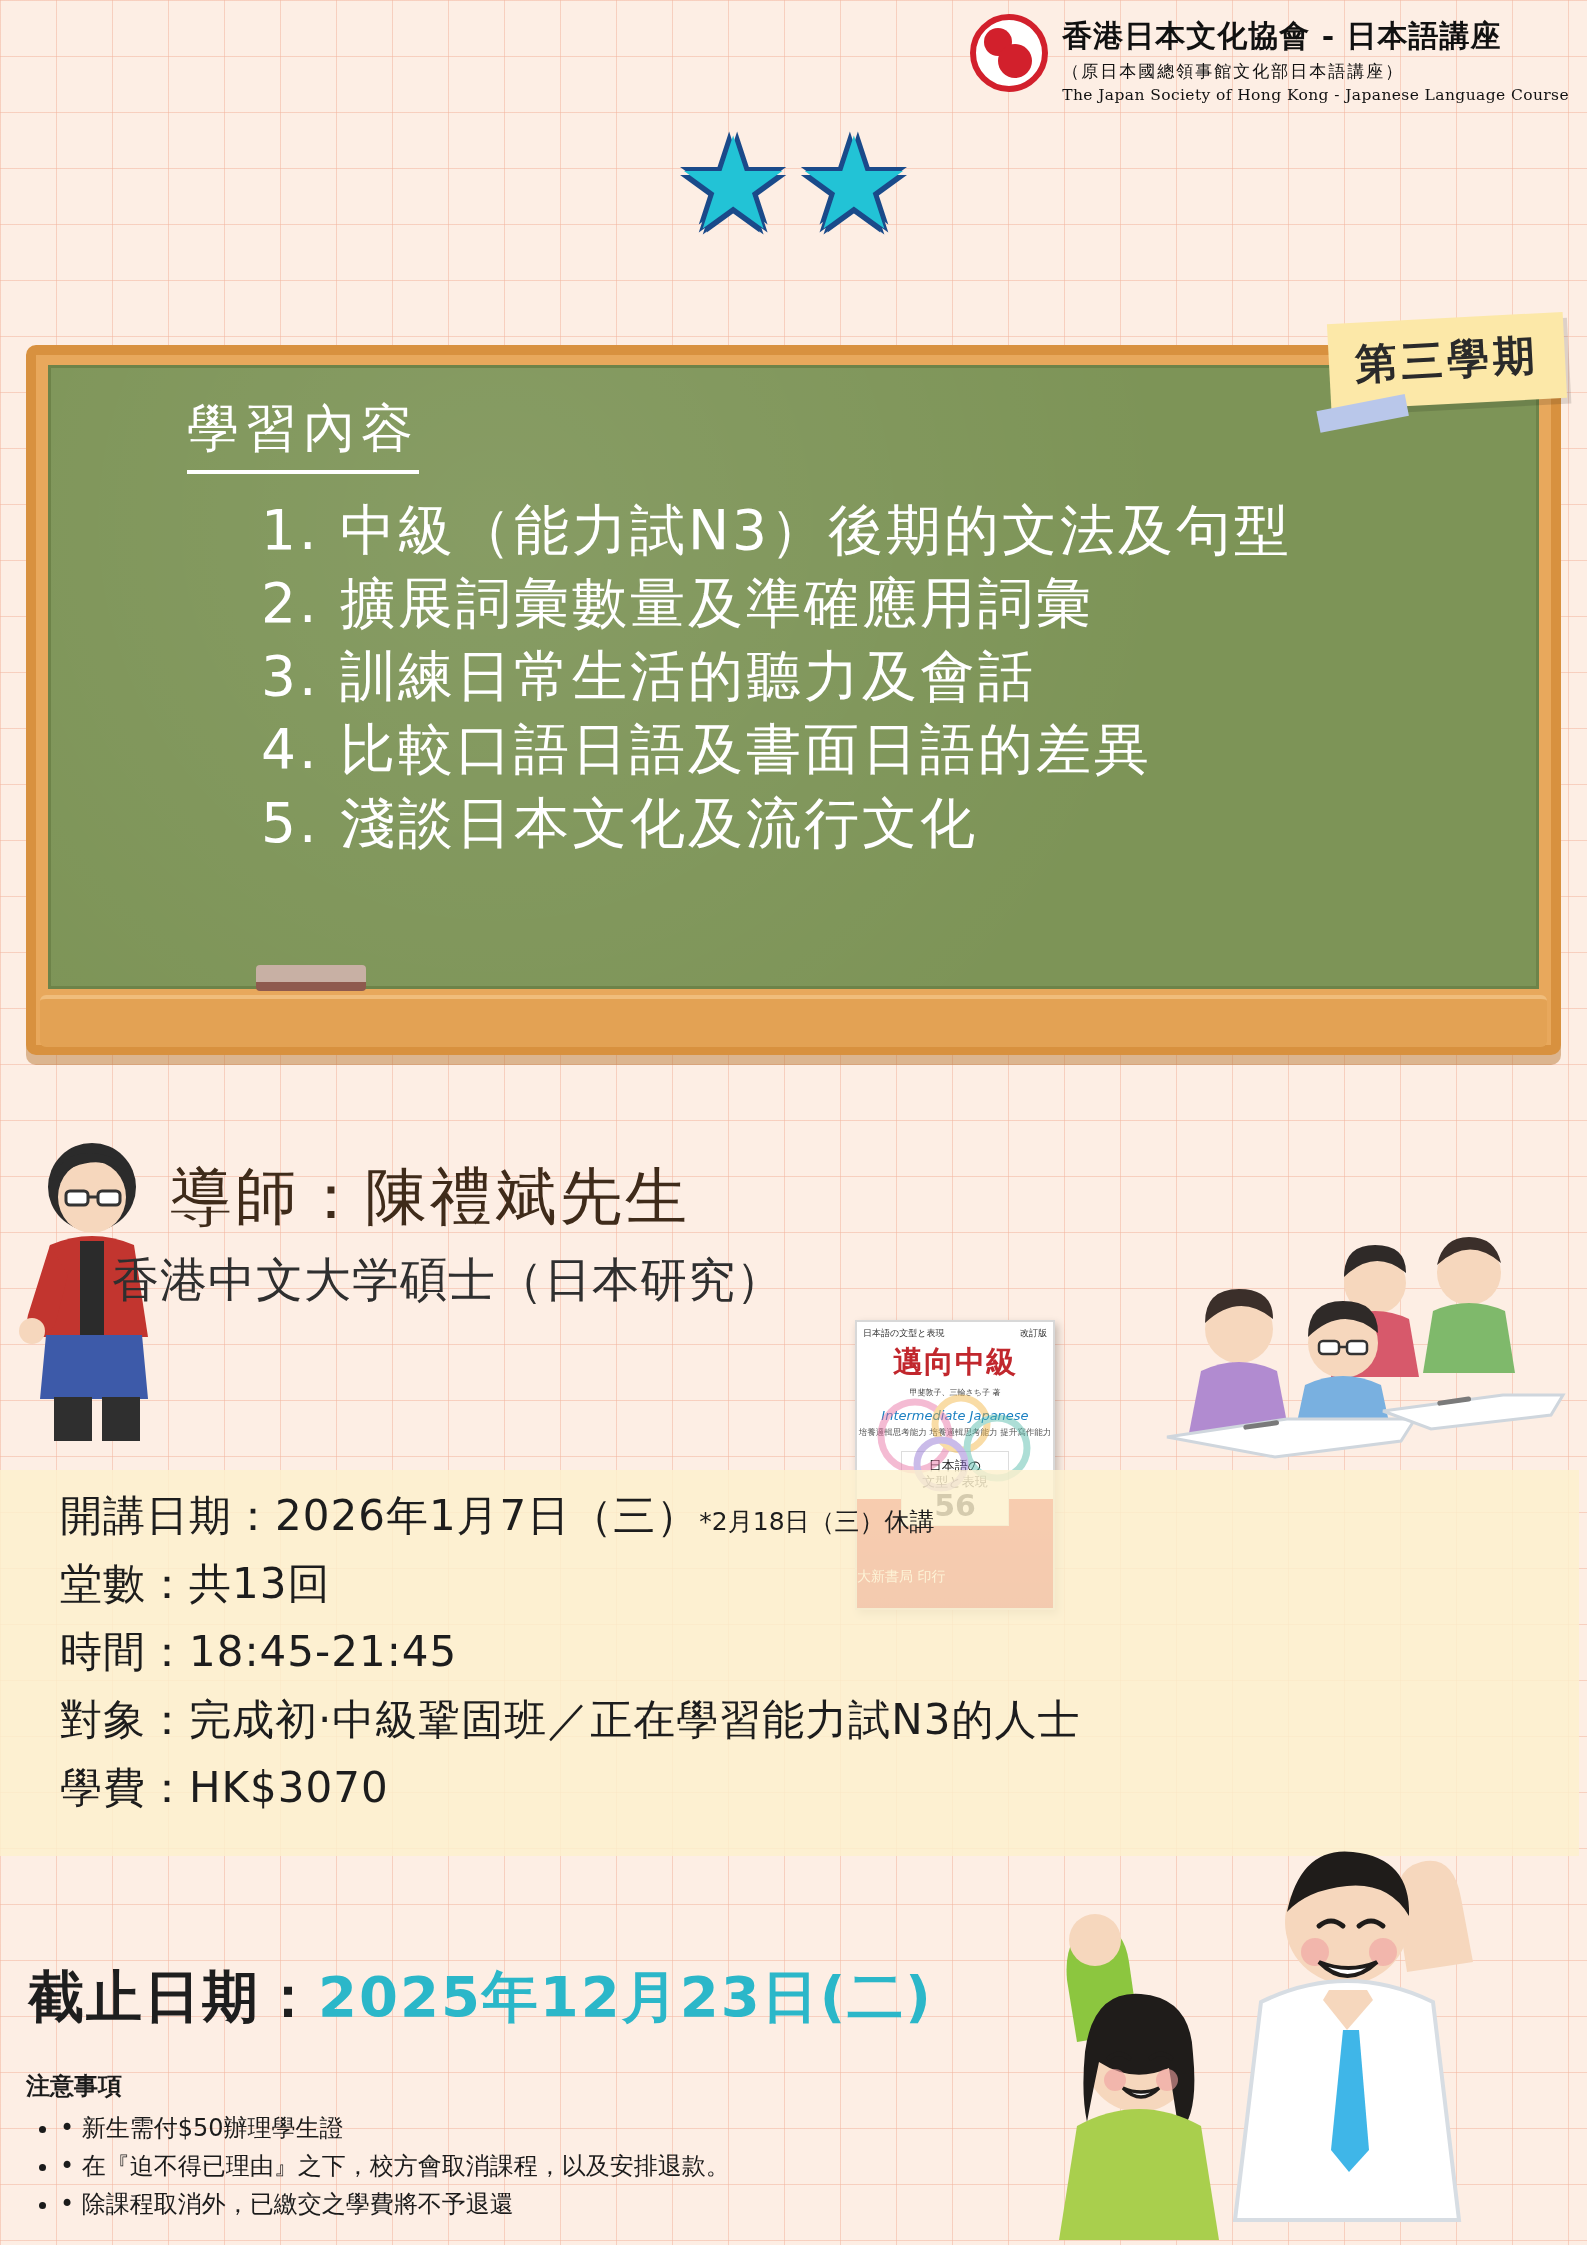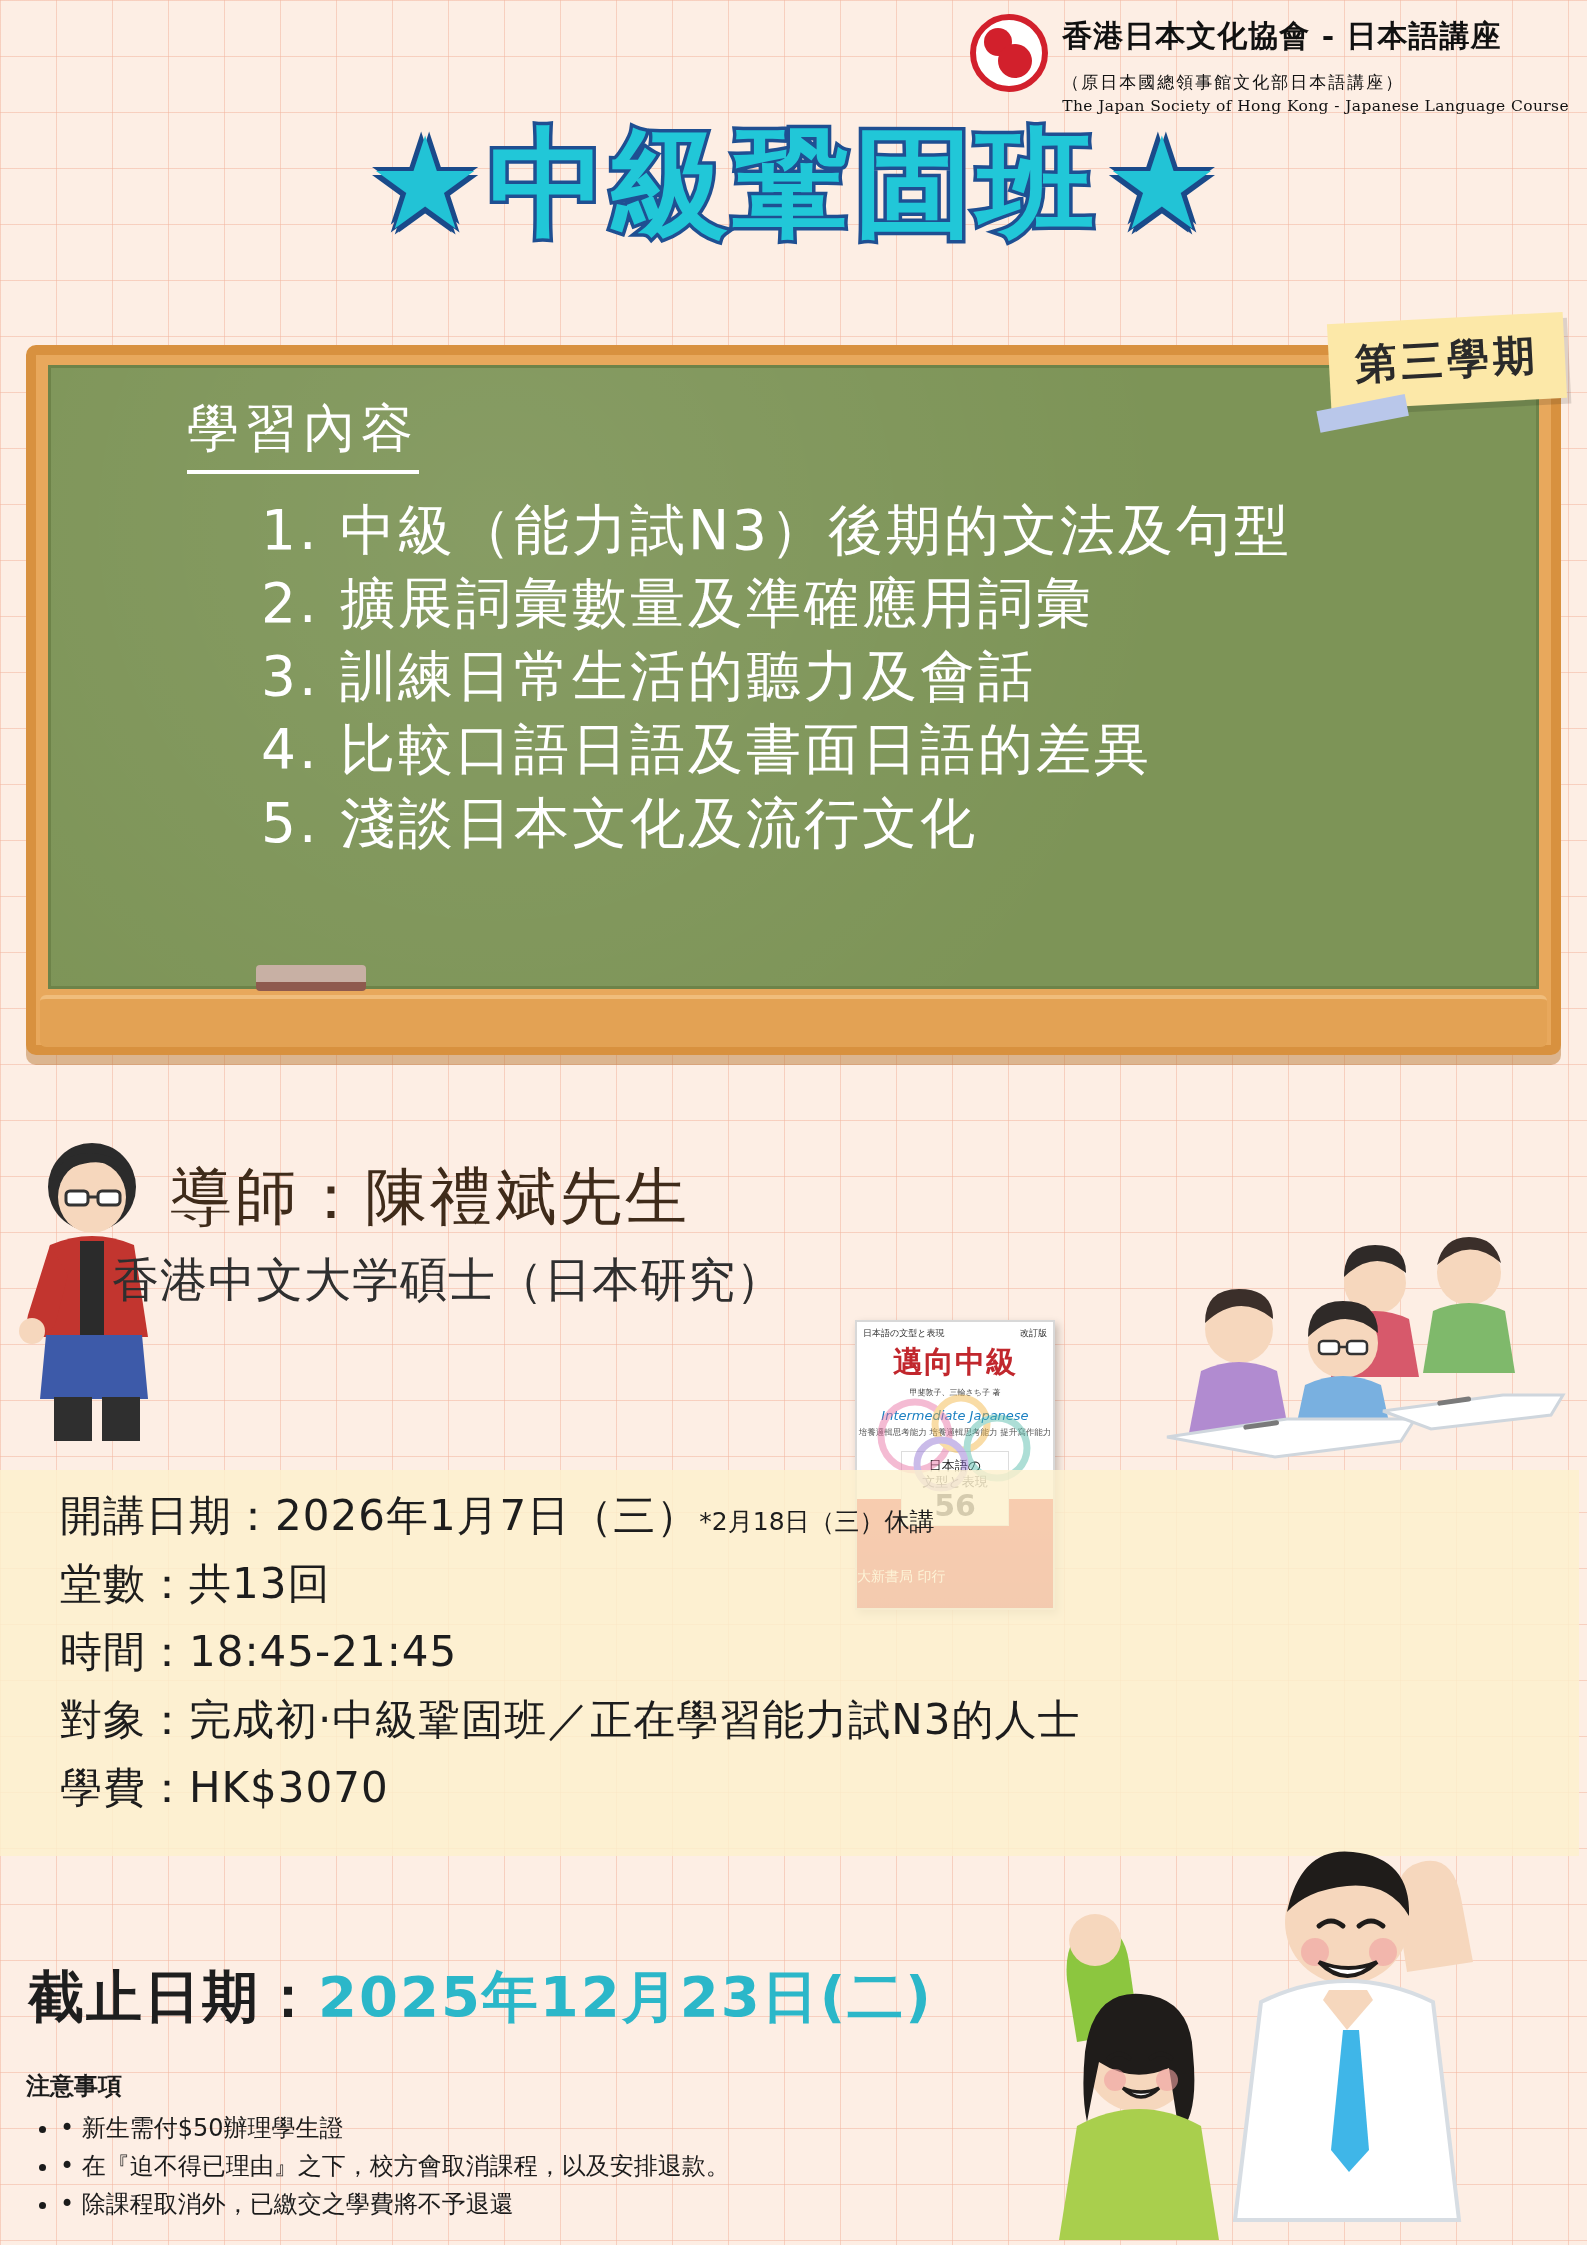--- a/index.html
+++ b/index.html
@@ -58,21 +58,21 @@
     font-size: 30px;
     color: #111;
     letter-spacing: 1px;
     white-space: nowrap;
   }
   .logo-text .line2 {
     font-family: "DejaVu Serif", serif;
     font-size: 17px;
     color: #111;
     letter-spacing: 2px;
-    margin-top: 14px;
+    margin-top: 3px;
     white-space: nowrap;
   }
   .logo-text .line3 {
     font-family: "DejaVu Serif", serif;
     font-size: 15.5px;
     color: #111;
     letter-spacing: 0.4px;
     margin-top: 3px;
     white-space: nowrap;
   }
@@ -325,21 +325,20 @@
   <div class="logo-mark"></div>
   <div class="logo-text">
     <div class="line1">香港日本文化協會 - 日本語講座</div>
     <div class="line2">（原日本國總領事館文化部日本語講座）</div>
     <div class="line3">The Japan Society of Hong Kong - Japanese Language Course</div>
   </div>
 </div>
 
 <div class="title-row">
   <span class="star">★</span>
-  <span class="title-text">中級鞏固班</span>
   <span class="star">★</span>
 </div>
 
 <div class="term-badge">第三學期</div>
 
 <div class="board-wrap">
   <div class="board-frame"></div>
   <div class="board-inner">
     <div class="board-heading">學習內容</div>
     <ul class="board-list">

